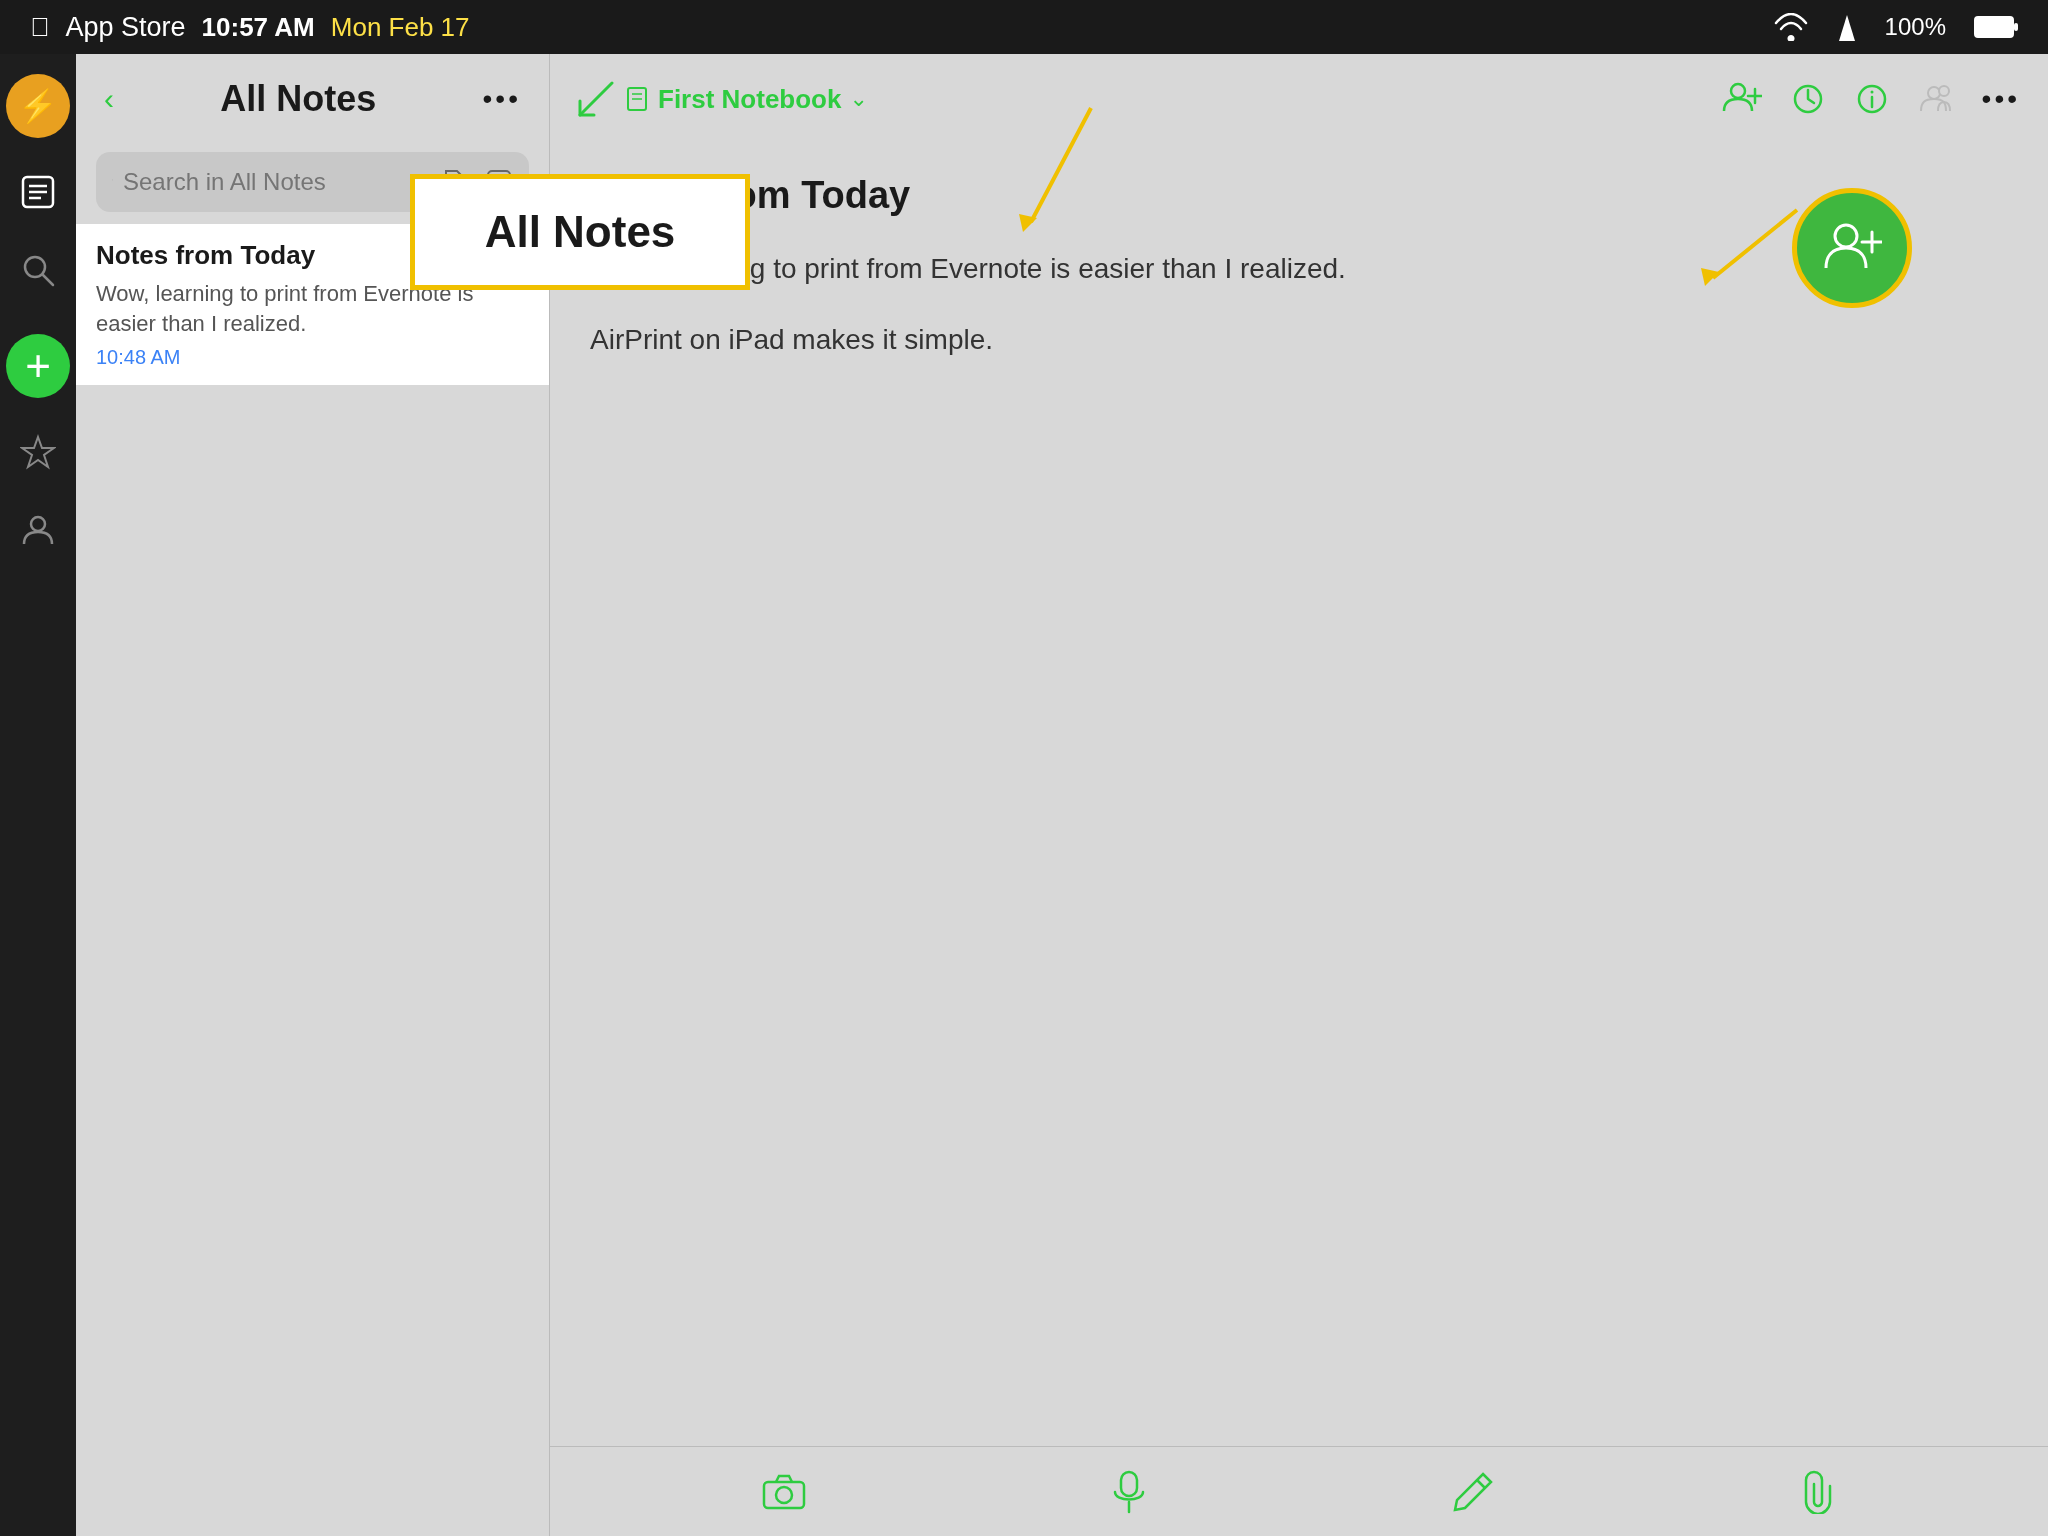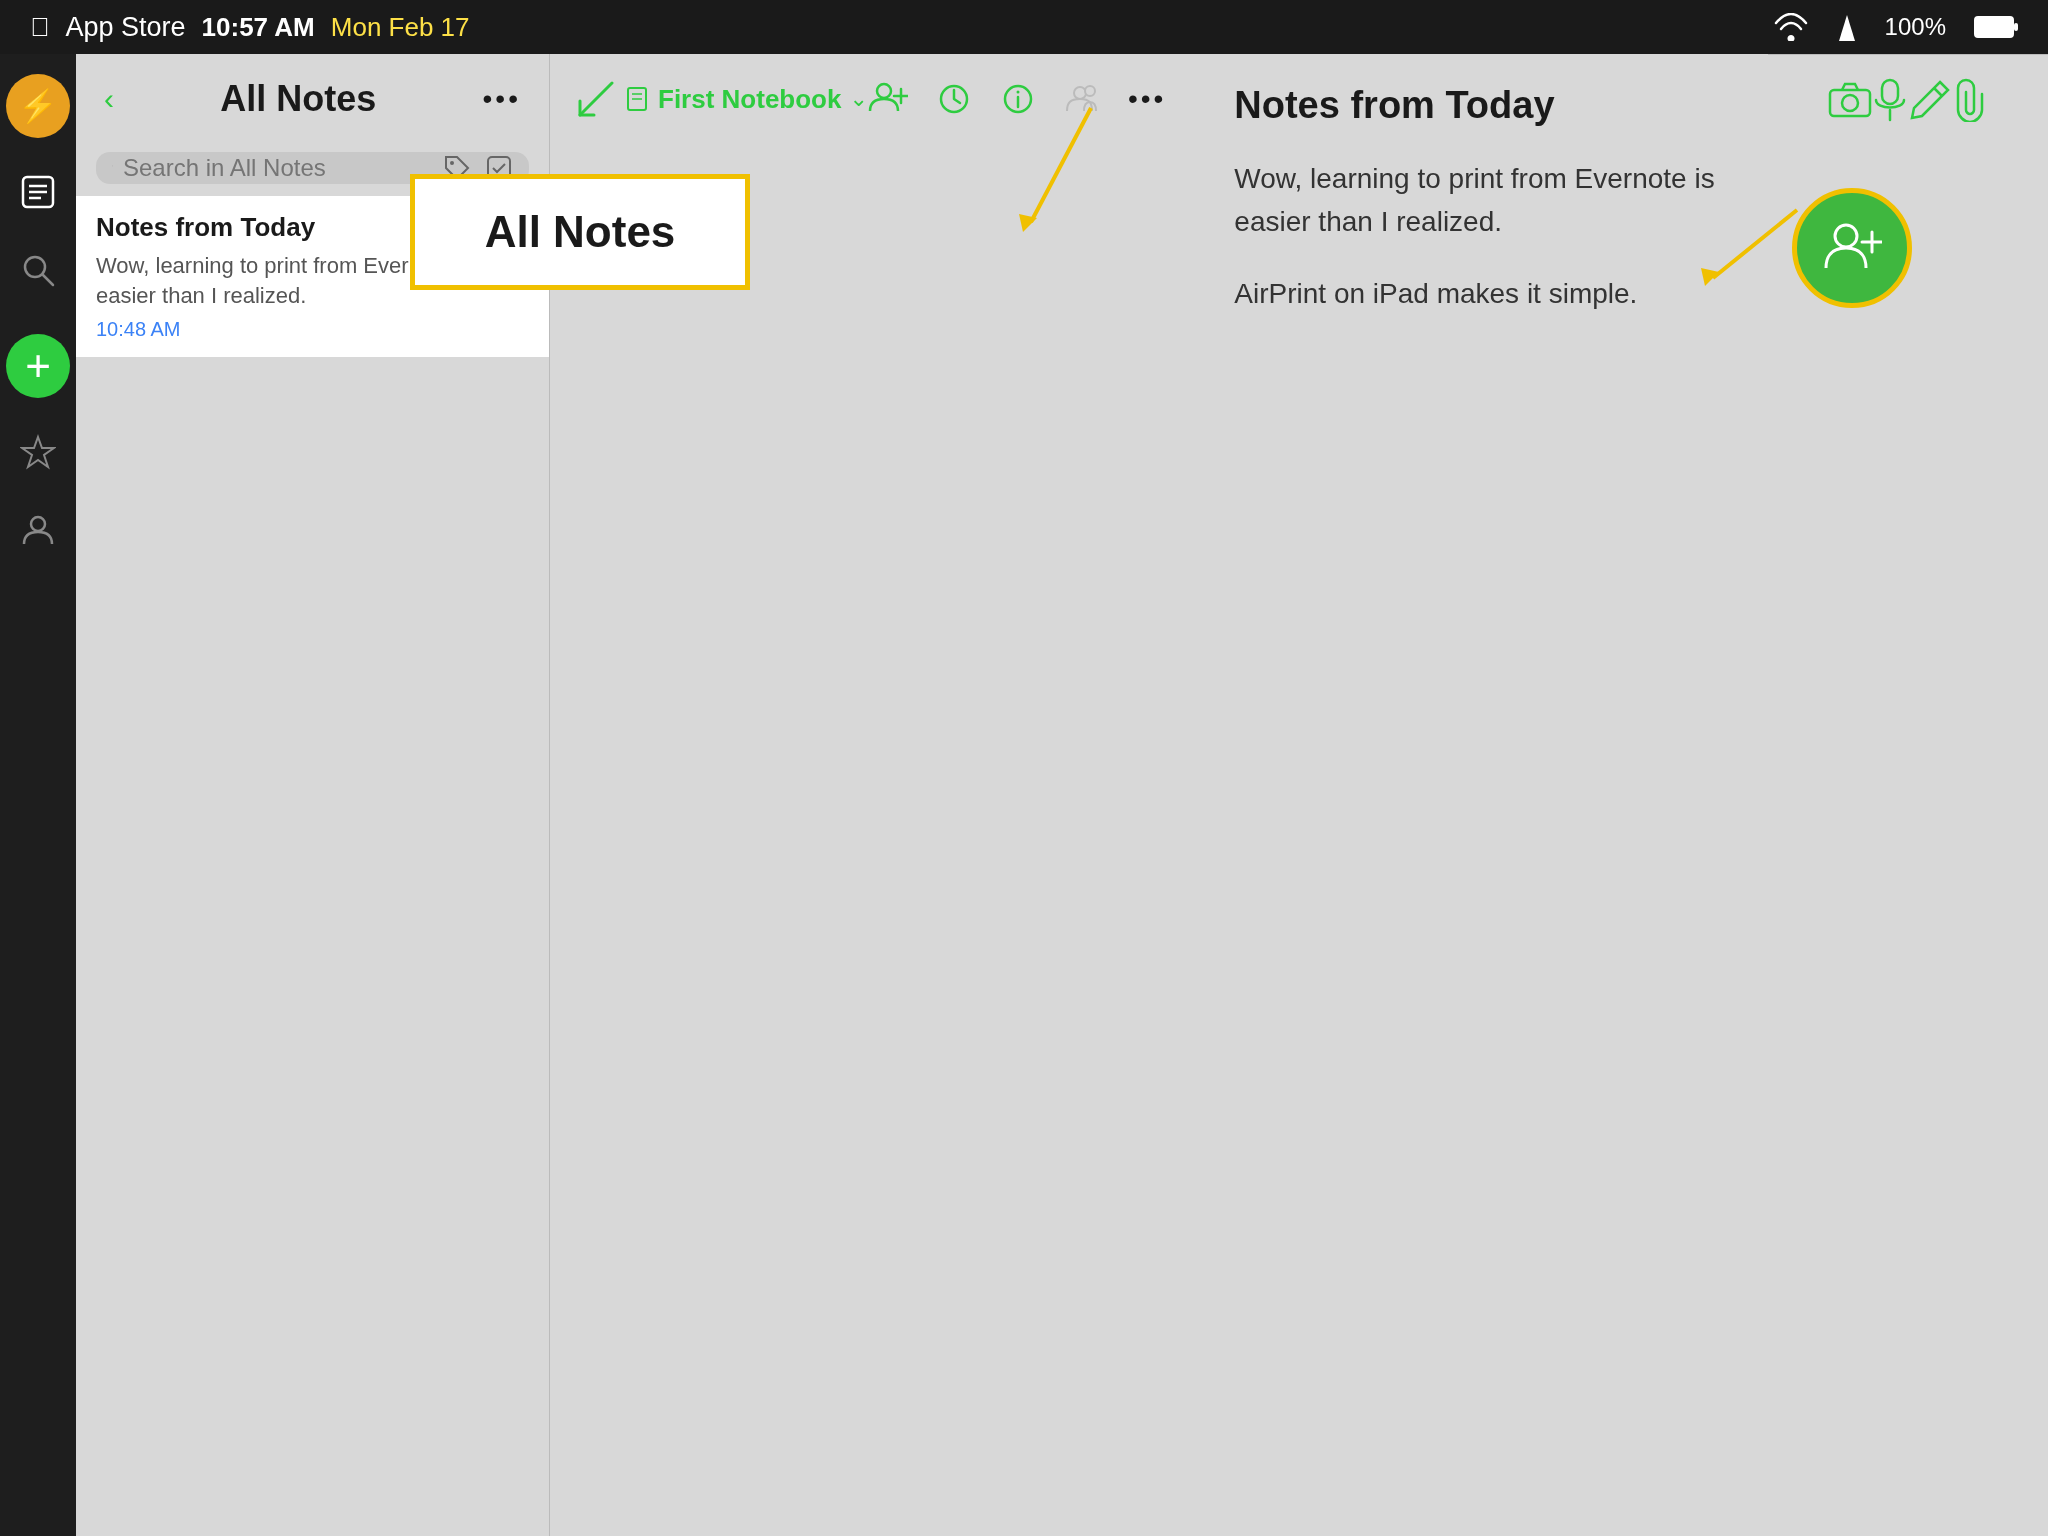--- a/index.html
+++ b/index.html
@@ -50,41 +50,41 @@
     .notes-list-header {
       height: 90px; display: flex; align-items: center; justify-content: space-between;
       padding: 0 28px; background: #d8d8d8;
     }
     .back-btn { color: #2ecc40; font-size: 30px; }
     .header-title { font-size: 36px; font-weight: 700; color: #1a1a1a; }
     .header-more { color: #1a1a1a; font-size: 28px; letter-spacing: 3px; }
 
     .search-bar {
       margin: 8px 20px 12px 20px; background: #c8c8c8; border-radius: 14px;
-      display: flex; align-items: flex-start; padding: 2px 16px; gap: 10px;
+      display: flex; align-items: flex-start; padding: 16px 16px; gap: 10px;
     }
     .search-bar input {
       background: transparent; border: none; outline: none; font-size: 24px;
       color: #888; flex: 1;
     }
     .search-icons { display: flex; gap: 14px; }
 
     .date-section { padding: 10px 20px 8px 20px; }
     .date-label { font-size: 20px; color: #888; font-weight: 600; letter-spacing: 1px; text-transform: uppercase; }
 
     .note-item {
       padding: 16px 20px; background: #fff; margin: 0 0 1px 0; cursor: pointer;
     }
     .note-item-title { font-size: 26px; font-weight: 700; color: #1a1a1a; margin-bottom: 8px; }
     .note-item-preview { font-size: 22px; color: #555; margin-bottom: 8px; line-height: 1.35; }
     .note-item-time { font-size: 20px; color: #3b82f6; }
 
     
     .note-detail-panel {
-      flex: 1; background: #d8d8d8; display: flex; flex-direction: row; position: relative;
+      flex: 1; background: #d8d8d8; display: flex; flex-direction: column; position: relative;
     }
     .note-detail-header {
       height: 90px; display: flex; align-items: center; justify-content: space-between;
       padding: 0 28px; background: #d8d8d8;
     }
     .note-detail-header-left { display: flex; align-items: center; gap: 10px; }
     .notebook-selector {
       display: flex; align-items: center; gap: 8px; cursor: pointer;
     }
     .notebook-name { color: #2ecc40; font-size: 26px; font-weight: 600; }

